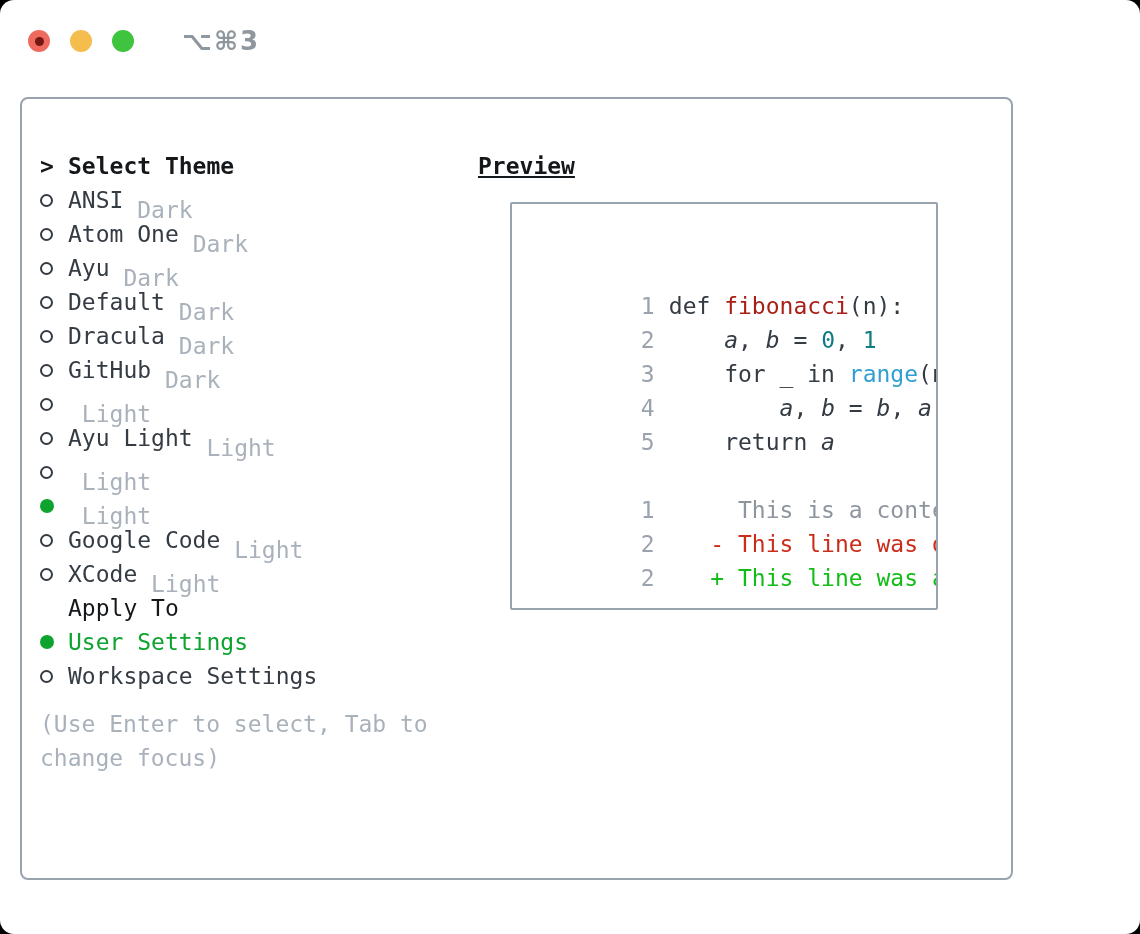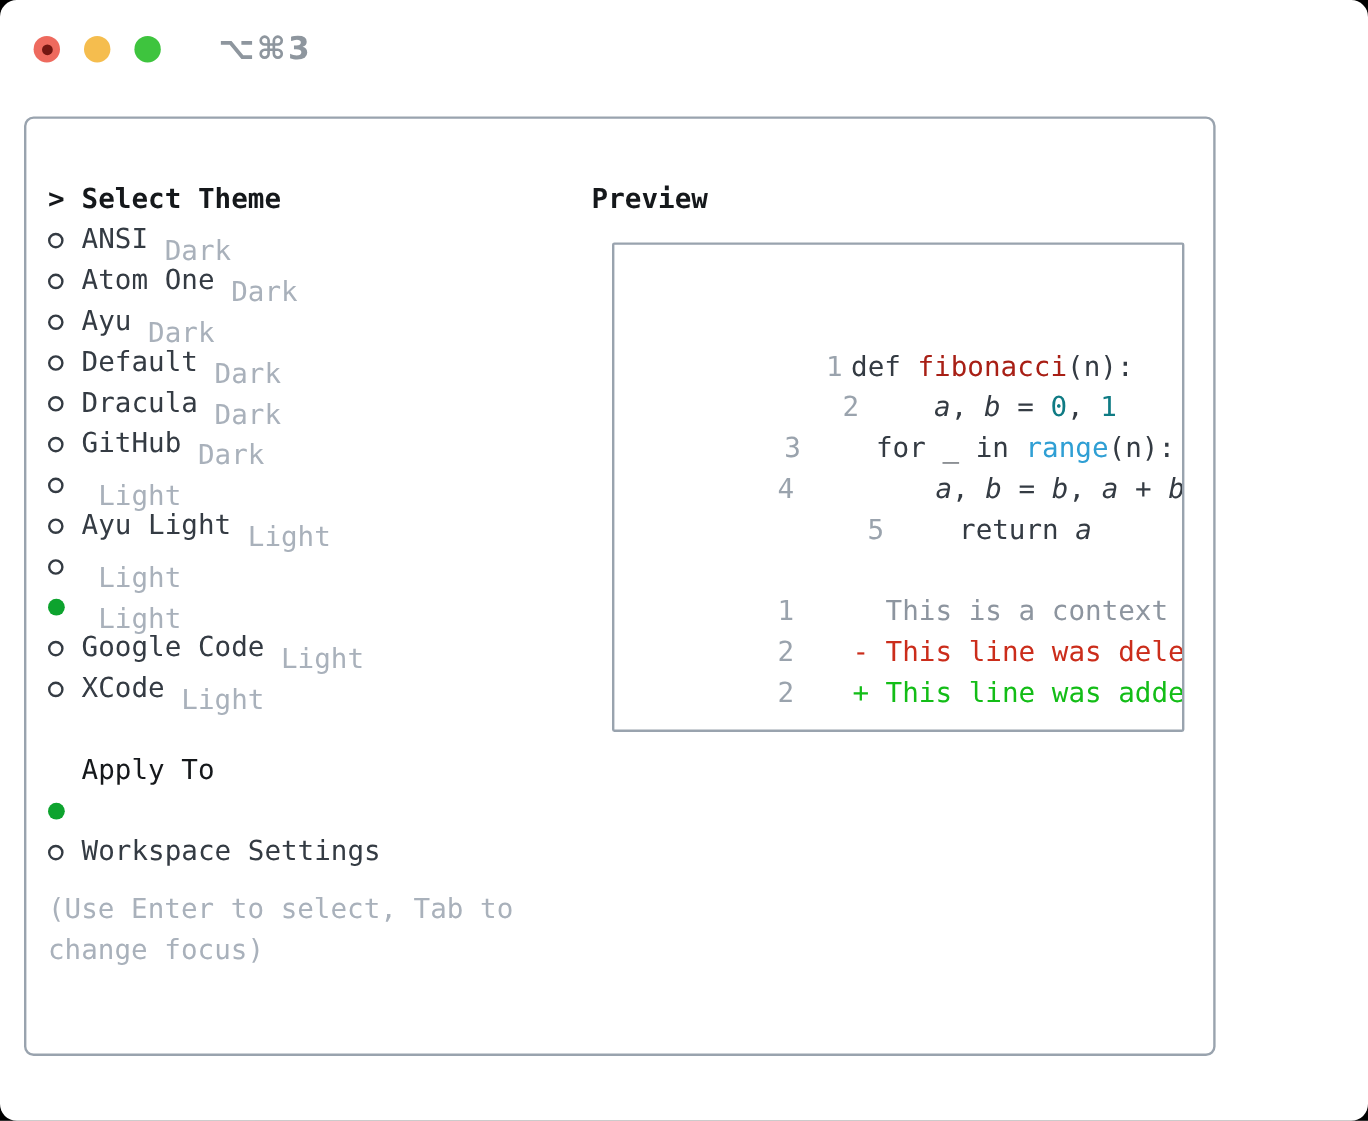--- a/index.html
+++ b/index.html
@@ -72,42 +72,42 @@
   }
   .radio.sel{
     width:14px;height:14px;border:none;
     background:var(--green_select);
   }
   .hdr{font-weight:bold;color:var(--text_black);}
   .t-name{color:var(--text_dark);}
   .row.selected .t-name{color:var(--green_select);}
   .t-suffix{color:var(--muted);margin-left:1ch;margin-top:20px;}
   .apply-hdr{color:var(--text_black);}
-  .spacer-top{margin-top:34px;}
+  .spacer-top{}
   .hint{
     margin-top:14px;
     width:420px;
     color:var(--muted);
     font-size:23px;line-height:34px;
   }
   
   .preview-title{
-    position:absolute;left:471px;top:50px;
+    position:absolute;left:456px;top:50px;
     font-size:23px;line-height:34px;font-weight:bold;
     color:var(--text_black);
+    text-decoration:underline;
   }
   .preview-box{
     position:absolute;left:488px;top:103px;
-    width:477px;height:408px;
+    width:428px;height:408px;
     border:2px solid var(--border);
     border-radius:2px;
     box-sizing:border-box;
     padding:51px 0 0 18px;
     overflow:hidden;
-    text-align:center;
   }
   .code-line{
     height:34px;line-height:34px;
     font-size:23px;white-space:pre;
   }
   .ln{
     display:inline-block;width:28px;
     color:var(--line_num);
   }
   .plain{color:var(--text_dark);}
@@ -199,20 +199,21 @@
         <span class="t-name">XCode</span>
         <span class="t-suffix">Light</span>
       </div>
 
       <div class="row spacer-top">
         <span class="marker"></span>
         <span class="apply-hdr">Apply To</span>
       </div>
       <div class="row selected">
         <span class="marker"><span class="radio sel"></span></span>
+        <span class="t-name">User Settings</span>
       </div>
       <div class="row">
         <span class="marker"><span class="radio"></span></span>
         <span class="t-name">Workspace Settings</span>
       </div>
 
       <div class="hint">(Use Enter to select, Tab to change focus)</div>
     </div>
 
     <div class="preview-title">Preview</div>

